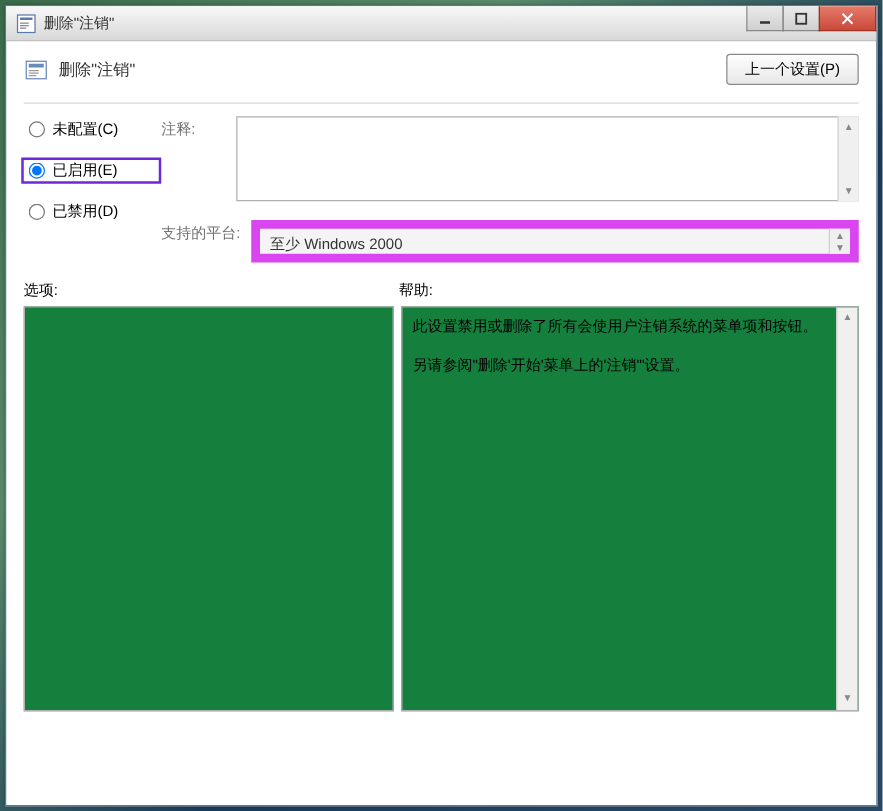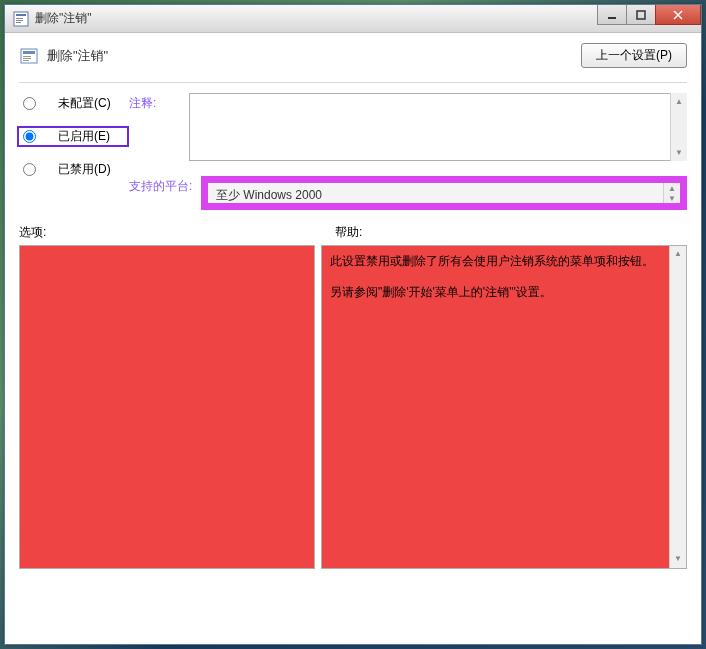--- a/index.html
+++ b/index.html
@@ -106,34 +106,33 @@
   margin-bottom: 8px;
 }
 .radio-column {
   width: 110px;
 }
 .radio-item {
   display: flex;
   align-items: center;
   margin-bottom: 12px;
   padding: 2px;
-  gap: 16px;
 }
 .radio-item.highlighted {
   border: 2px solid #6d28d9;
   padding: 0px 2px;
   margin-left: -2px;
 }
 .radio-item input[type=radio] {
   margin: 0 6px 0 2px;
 }
 .label-col {
   width: 60px;
   padding-top: 2px;
-  color: #8b5cf6;
+  color: #737373;
 }
 .field-col {
   flex: 1;
 }
 .textarea-box {
   width: 100%;
   height: 68px;
   border: 1px solid #b0b0b0;
   background: #fff;
   position: relative;
@@ -172,35 +171,34 @@
   border: 7px solid #d946ef;
   background: #f4f4f4;
   padding: 4px 8px;
   position: relative;
   color: #333;
 }
 .panels-labels {
   display: flex;
   margin-top: 14px;
   margin-bottom: 4px;
-  gap: 16px;
 }
 .panel-label-left {
   width: 300px;
 }
 .panel-label-right {
   flex: 1;
 }
 .panels {
   display: flex;
   gap: 6px;
 }
 .panel {
   border: 1px solid #b0b0b0;
-  background: #ef4444;
+  background: #15803d;
   height: 324px;
   position: relative;
 }
 .panel.left {
   width: 296px;
 }
 .panel.right {
   flex: 1;
   padding: 6px 20px 6px 8px;
   color: #000;

